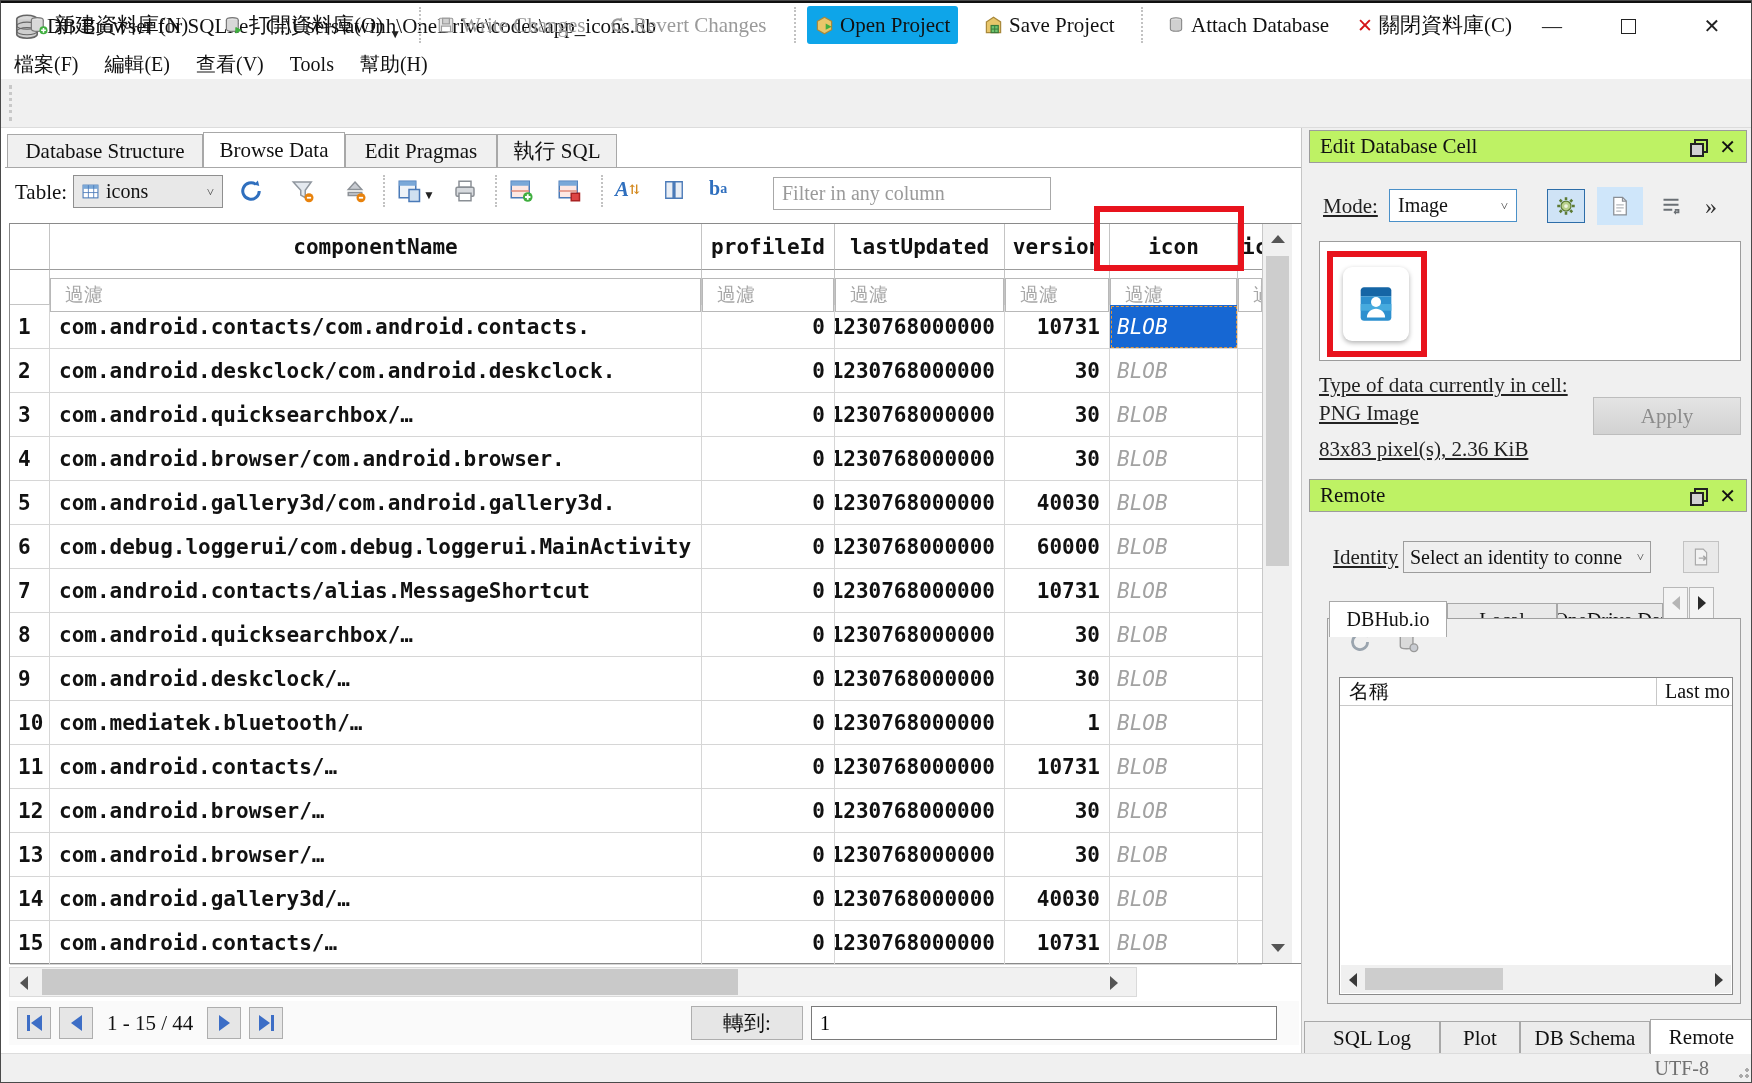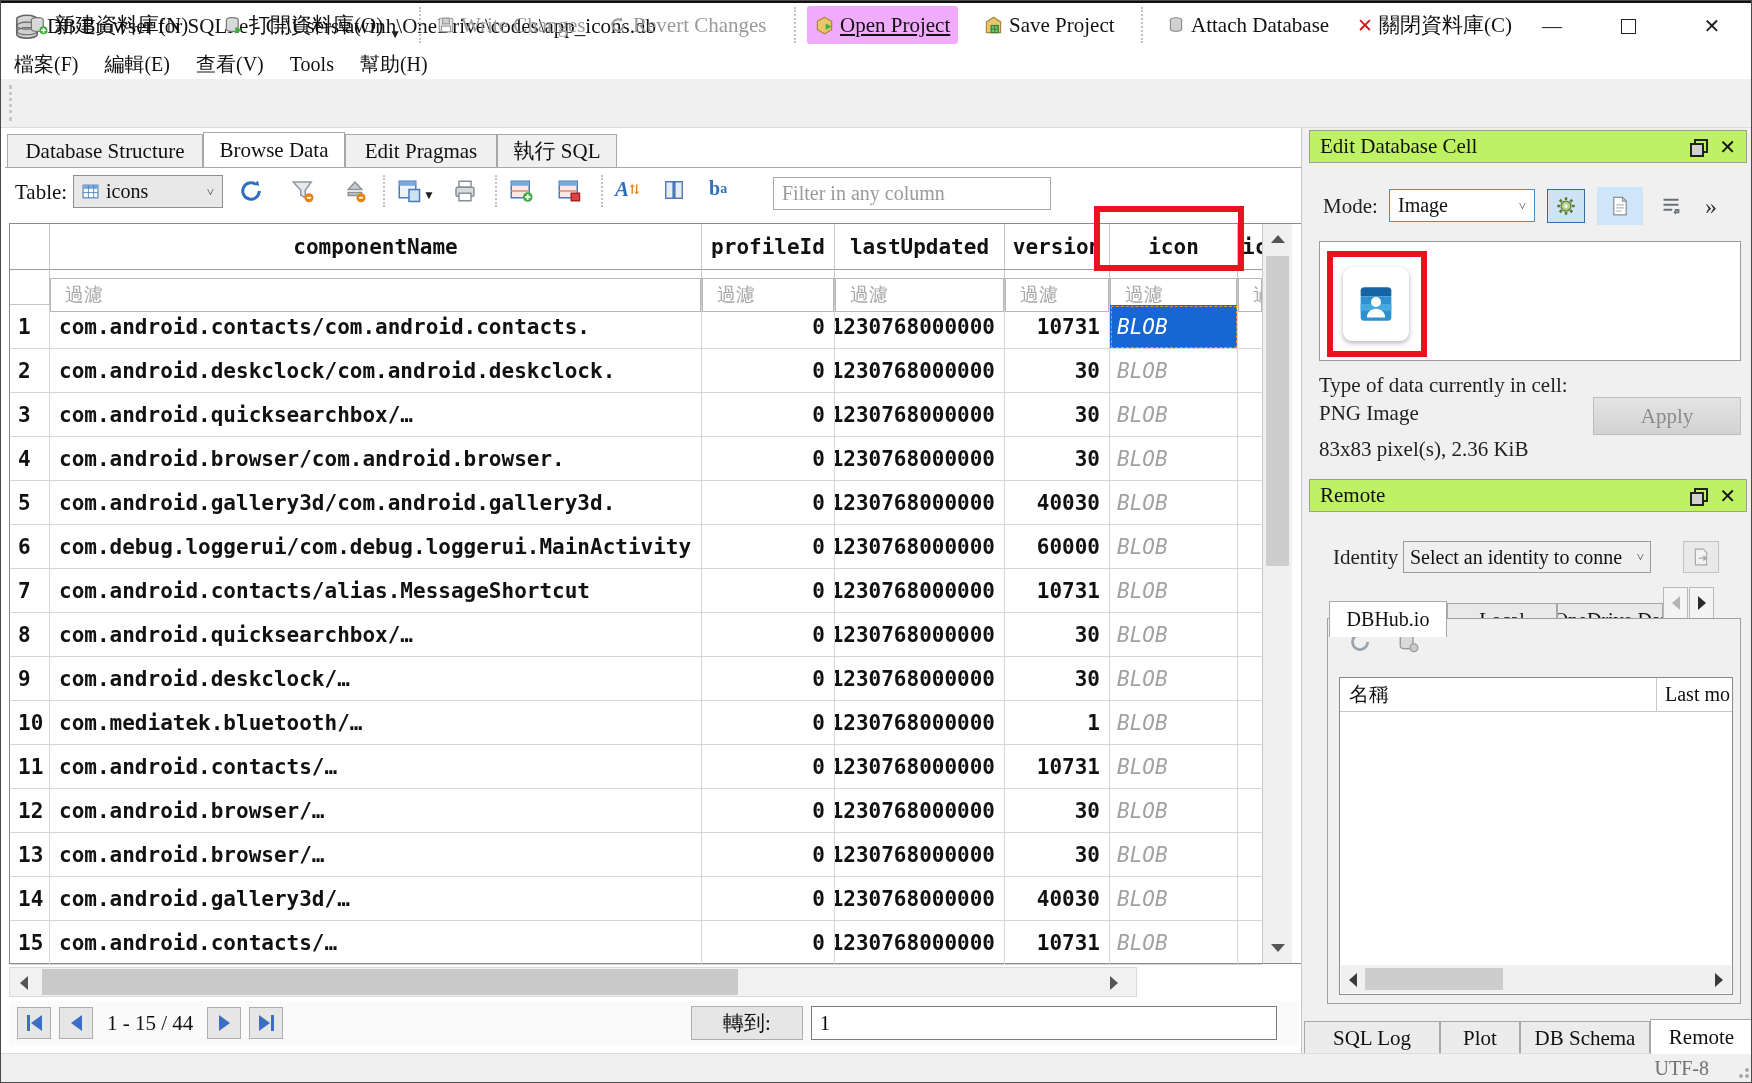--- a/index.html
+++ b/index.html
@@ -17,21 +17,21 @@
   .max-glyph{width:15px;height:15px;border:1.5px solid #222;}
 
   
   .menubar{left:0;top:48px;width:1752px;height:30px;background:#fff;display:flex;align-items:center;}
   .menu-item{padding:0 13px;font-size:20px;}
 
   
   .maintoolbar{left:0;top:78px;width:1752px;height:49px;background:#f0f0f0;border-bottom:1px solid #dcdcdc;}
   .tbtn{top:5px;height:38px;display:flex;align-items:center;gap:6px;font-size:21px;padding:0 8px;border-radius:3px;white-space:nowrap;}
   .tbtn.disabled{color:#9a9a9a;}
-  .tbtn.hl{background:#f0abfc;text-decoration:underline;}
+  .tbtn.hl{background:#0ea5e9;}
   .tsep{top:6px;width:0;height:36px;border-left:2px dotted #c2c2c2;}
   .thandle{left:8px;top:84px;width:0;height:36px;border-left:3px dotted #c8c8c8;}
   .dd-arrow{font-size:12px;color:#222;}
 
   
   .main-tab{top:133px;height:33px;display:flex;align-items:center;justify-content:center;
     font-size:21px;background:#f0f0f0;border:1px solid #a8a8a8;border-bottom:none;}
   .main-tab.active{background:#fff;height:35px;top:131px;z-index:3;}
   .tab-page{left:4px;top:166px;width:1296px;height:880px;background:#fff;border-top:1px solid #a8a8a8;}
   .combo{display:flex;align-items:center;gap:7px;background:#e8e8e8;border:1px solid #8f8f8f;
@@ -113,32 +113,32 @@
   .mode-combo{display:flex;align-items:center;background:#fff;border:1px solid #4a90c8;font-size:20px;padding:0 8px;}
   .sq-btn{display:flex;align-items:center;justify-content:center;}
   .btn-blue{background:#cfe3f6;border:1px solid #2d6da8;}
   .btn-lite{background:#cfe6fa;border:1px solid #cfe6fa;}
 
   .preview-box{left:1318px;top:240px;width:422px;height:120px;background:#fff;border:1px solid #9c9c9c;}
   .icon-card{left:1342px;top:266px;width:66px;height:74px;background:#fff;border-radius:9px;
     box-shadow:0 2px 5px rgba(0,0,0,.3);display:flex;align-items:center;justify-content:center;}
   .red-annotation{border:6px solid #e8131d;pointer-events:none;z-index:9;}
 
-  .etext{font-size:21px;color:#222;}
+  .etext{font-size:21px;color:#222;text-decoration:underline;}
   .apply-btn{left:1592px;top:396px;width:148px;height:38px;background:linear-gradient(#e4e4e4,#d2d2d2);
     border:1px solid #bdbdbd;display:flex;align-items:center;justify-content:center;font-size:21px;color:#8b8b8b;}
 
   .id-combo{display:flex;align-items:center;background:#efefef;border:1px solid #9c9c9c;font-size:20px;padding:0 6px;overflow:hidden;white-space:nowrap;}
   .r-tab{position:absolute;height:34px;display:flex;align-items:center;justify-content:center;font-size:20px;
     background:#e9e9e9;border:1px solid #a8a8a8;border-bottom:none;overflow:hidden;white-space:nowrap;margin-top:16px;}
   .r-tab.active{background:#fff;z-index:3;height:36px;}
   .tabscroll{position:absolute;width:25px;height:32px;background:#f4f4f4;border:1px solid #b8b8b8;display:flex;align-items:center;justify-content:center;}
   .remote-frame{left:1326px;top:617px;width:414px;height:386px;border:1px solid #a0a0a0;background:#f0f0f0;}
   .remote-table{left:1338px;top:676px;width:394px;height:318px;border:1px solid #8a8a8a;background:#fff;}
-  .rt-header{height:34px;border-bottom:1px solid #c8c8c8;display:flex;}
+  .rt-header{height:28px;border-bottom:1px solid #c8c8c8;display:flex;}
   .rt-h1{flex:none;width:316px;display:flex;align-items:center;padding-left:9px;font-size:20px;}
   .rt-h2{flex:1;border-left:1px solid #c8c8c8;display:flex;align-items:center;padding-left:8px;font-size:20px;overflow:hidden;white-space:nowrap;}
   .rt-scroll{position:absolute;left:1px;bottom:1px;width:390px;height:28px;background:#f0f0f0;display:flex;align-items:center;}
   .rt-thumb{position:absolute;left:24px;top:3px;width:138px;height:22px;background:#cdcdcd;}
 
   .dock-tab{position:absolute;top:1020px;height:33px;display:flex;align-items:center;justify-content:center;
     font-size:21px;background:#ececec;border:1px solid #a8a8a8;border-bottom:none;}
   .dock-tab.active{background:#fff;height:35px;top:1018px;z-index:3;}
   .small-arrow{font-size:13px;color:#444;margin-left:auto;}
 </style>
@@ -560,21 +560,21 @@
   <div class="abs dock"></div>
 
   <div class="abs panel-header" style="left:1308px;top:129px;width:438px;">
     <span>Edit Database Cell</span>
     <span class="ph-icons">
       <span class="float-glyph"></span>
       <span class="x-glyph">✕</span>
     </span>
   </div>
   <span class="abs etext" style="left:1322px;top:193px;">Mode:</span>
-  <div class="abs mode-combo" style="left:1388px;top:188px;width:146px;height:33px;">
+  <div class="abs mode-combo" style="left:1388px;top:188px;width:128px;height:33px;">
     <span>Image</span>
     <span class="small-arrow">˅</span>
   </div>
   <div class="abs sq-btn btn-blue" style="left:1546px;top:188px;width:38px;height:34px;">
     <svg width="20" height="20" viewBox="0 0 16 16">
         <circle cx="8" cy="8" r="4" fill="#b7cf8b" stroke="#5c7a33"></circle>
         <g stroke="#5c7a33" stroke-width="2">
           <path d="M8 1v2.2M8 12.8V15M1 8h2.2M12.8 8H15M3 3l1.6 1.6M11.4 11.4L13 13M13 3l-1.6 1.6M4.6 11.4L3 13"></path>
         </g>
         <circle cx="8" cy="8" r="1.5" fill="#eef3e2"></circle>

